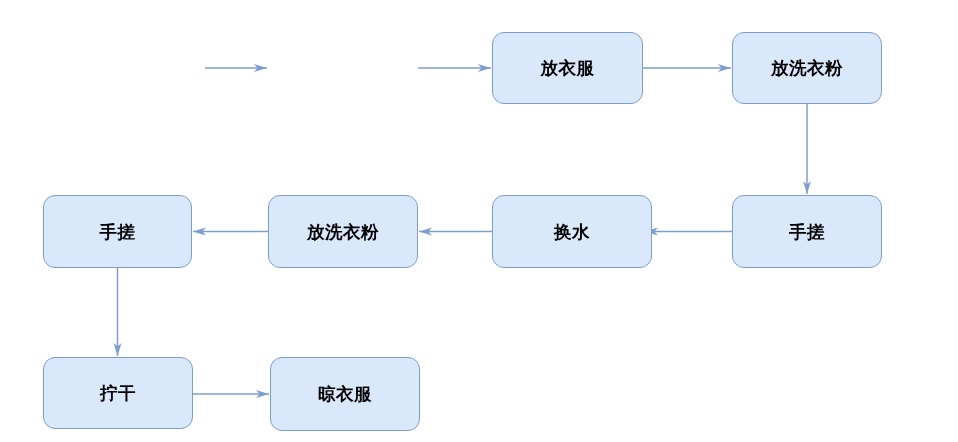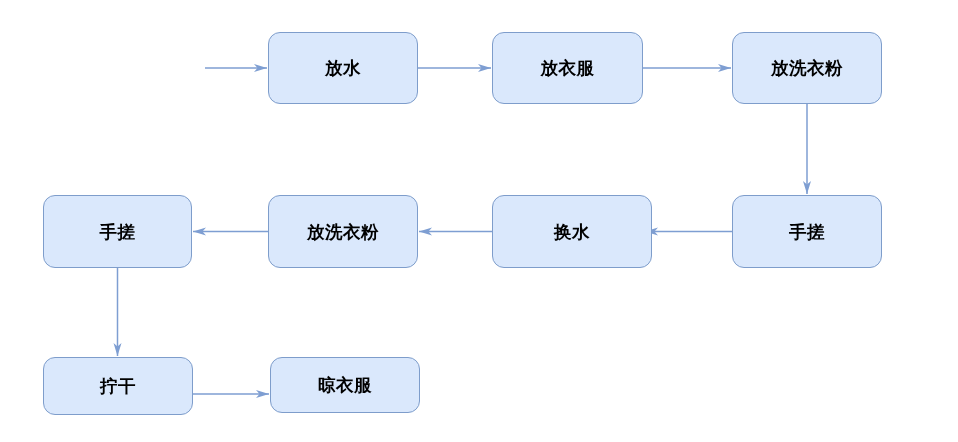--- a/index.html
+++ b/index.html
@@ -55,40 +55,37 @@
       <line x1="205" y1="68" x2="267" y2="68" stroke="#7e9ed2" stroke-width="1.5" marker-end="url(#arrowhead)"></line>
       <line x1="418" y1="68" x2="491" y2="68" stroke="#7e9ed2" stroke-width="1.5" marker-end="url(#arrowhead)"></line>
       <line x1="643" y1="68" x2="731" y2="68" stroke="#7e9ed2" stroke-width="1.5" marker-end="url(#arrowhead)"></line>
       <line x1="807" y1="104" x2="807" y2="194" stroke="#7e9ed2" stroke-width="1.5" marker-end="url(#arrowhead)"></line>
       <line x1="732" y1="231.5" x2="645" y2="231.5" stroke="#7e9ed2" stroke-width="1.5" marker-end="url(#arrowhead)"></line>
       <line x1="492" y1="231.5" x2="419" y2="231.5" stroke="#7e9ed2" stroke-width="1.5" marker-end="url(#arrowhead)"></line>
       <line x1="268" y1="231.5" x2="193" y2="231.5" stroke="#7e9ed2" stroke-width="1.5" marker-end="url(#arrowhead)"></line>
       <line x1="117.5" y1="268" x2="117.5" y2="356" stroke="#7e9ed2" stroke-width="1.5" marker-end="url(#arrowhead)"></line>
       <line x1="193" y1="394" x2="269" y2="394" stroke="#7e9ed2" stroke-width="1.5" marker-end="url(#arrowhead)"></line>
     </svg>
-    <div class="node" style="left: 268px; top: 32px; width: 150px; height: 72px;">
-      <span class="node-label">放水</span>
-    </div>
     <div class="node" style="left: 492px; top: 32px; width: 151px; height: 72px;">
       <span class="node-label">放衣服</span>
     </div>
     <div class="node" style="left: 732px; top: 32px; width: 150px; height: 72px;">
       <span class="node-label">放洗衣粉</span>
     </div>
     <div class="node" style="left: 732px; top: 195px; width: 150px; height: 73px;">
       <span class="node-label">手搓</span>
     </div>
     <div class="node" style="left: 492px; top: 195px; width: 160px; height: 73px;">
       <span class="node-label">换水</span>
     </div>
     <div class="node" style="left: 268px; top: 195px; width: 150px; height: 73px;">
       <span class="node-label">放洗衣粉</span>
     </div>
     <div class="node" style="left: 43px; top: 195px; width: 149px; height: 73px;">
       <span class="node-label">手搓</span>
     </div>
-    <div class="node" style="left: 43px; top: 357px; width: 150px; height: 58px;">
+    <div class="node" style="left: 43px; top: 357px; width: 150px; height: 72px;">
       <span class="node-label">拧干</span>
     </div>
-    <div class="node" style="left: 270px; top: 357px; width: 150px; height: 56px; text-align: center;">
+    <div class="node" style="left: 270px; top: 357px; width: 150px; height: 74px; text-align: center;">
       <span class="node-label">晾衣服</span>
     </div>
   </div>
 
 </body></html>

